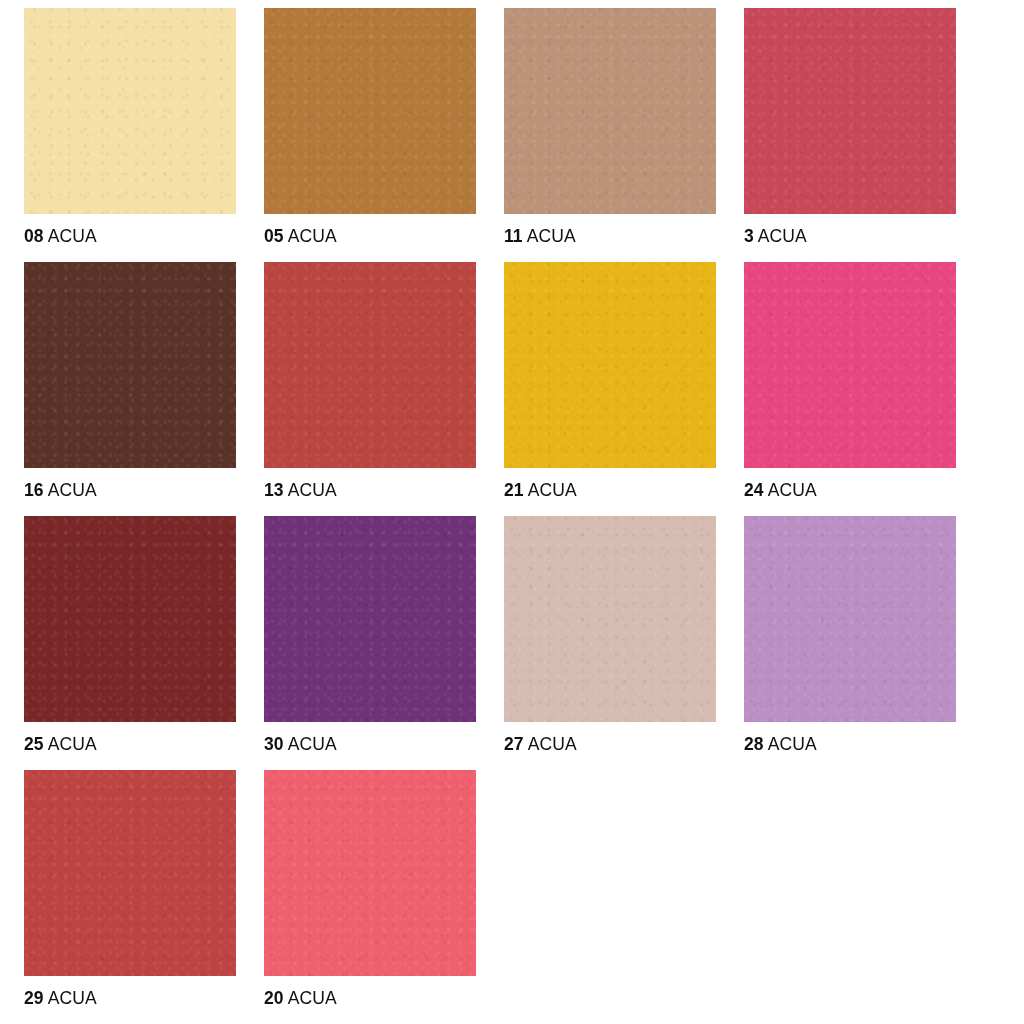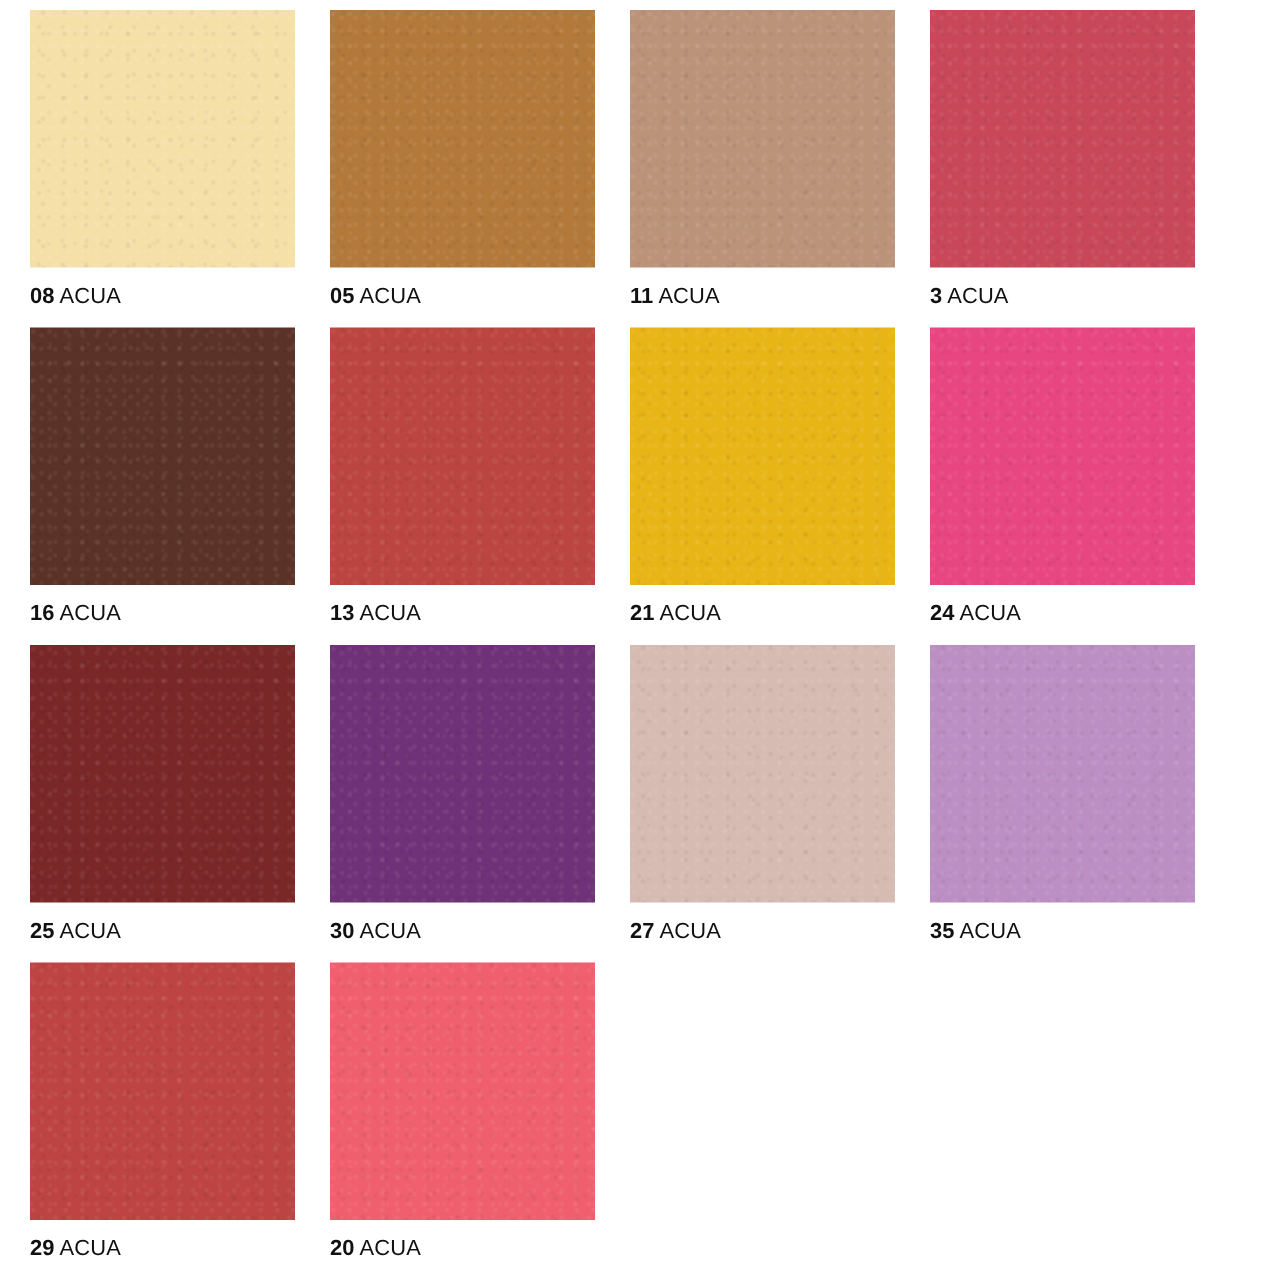--- a/index.html
+++ b/index.html
@@ -117,21 +117,21 @@
     <div class="swatch-cell">
       <div class="swatch-chip" style="background-color: rgb(111, 49, 119);"></div>
       <div class="swatch-label"><span class="swatch-code">30</span><span class="swatch-name">ACUA</span></div>
     </div>
     <div class="swatch-cell">
       <div class="swatch-chip" style="background-color: rgb(214, 187, 178);"></div>
       <div class="swatch-label"><span class="swatch-code">27</span><span class="swatch-name">ACUA</span></div>
     </div>
     <div class="swatch-cell">
       <div class="swatch-chip" style="background-color: rgb(187, 143, 196);"></div>
-      <div class="swatch-label"><span class="swatch-code">35</span><span class="swatch-name">ACUA</span></div>
+      <div class="swatch-label"><span class="swatch-code">28</span><span class="swatch-name">ACUA</span></div>
     </div>
     <div class="swatch-cell">
       <div class="swatch-chip" style="background-color: rgb(189, 68, 66);"></div>
       <div class="swatch-label"><span class="swatch-code">29</span><span class="swatch-name">ACUA</span></div>
     </div>
     <div class="swatch-cell">
       <div class="swatch-chip" style="background-color: rgb(239, 95, 110);"></div>
       <div class="swatch-label"><span class="swatch-code">20</span><span class="swatch-name">ACUA</span></div>
     </div>
   </div>

